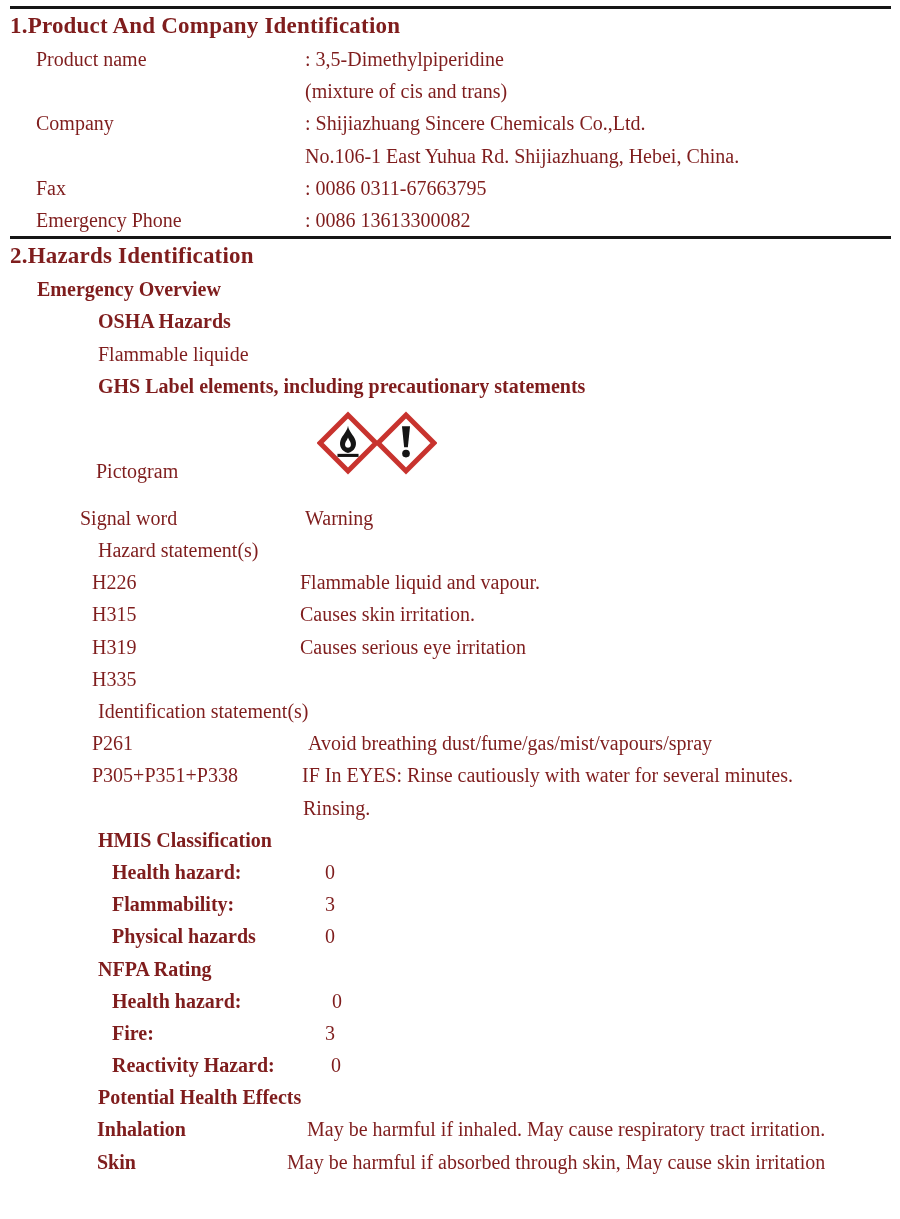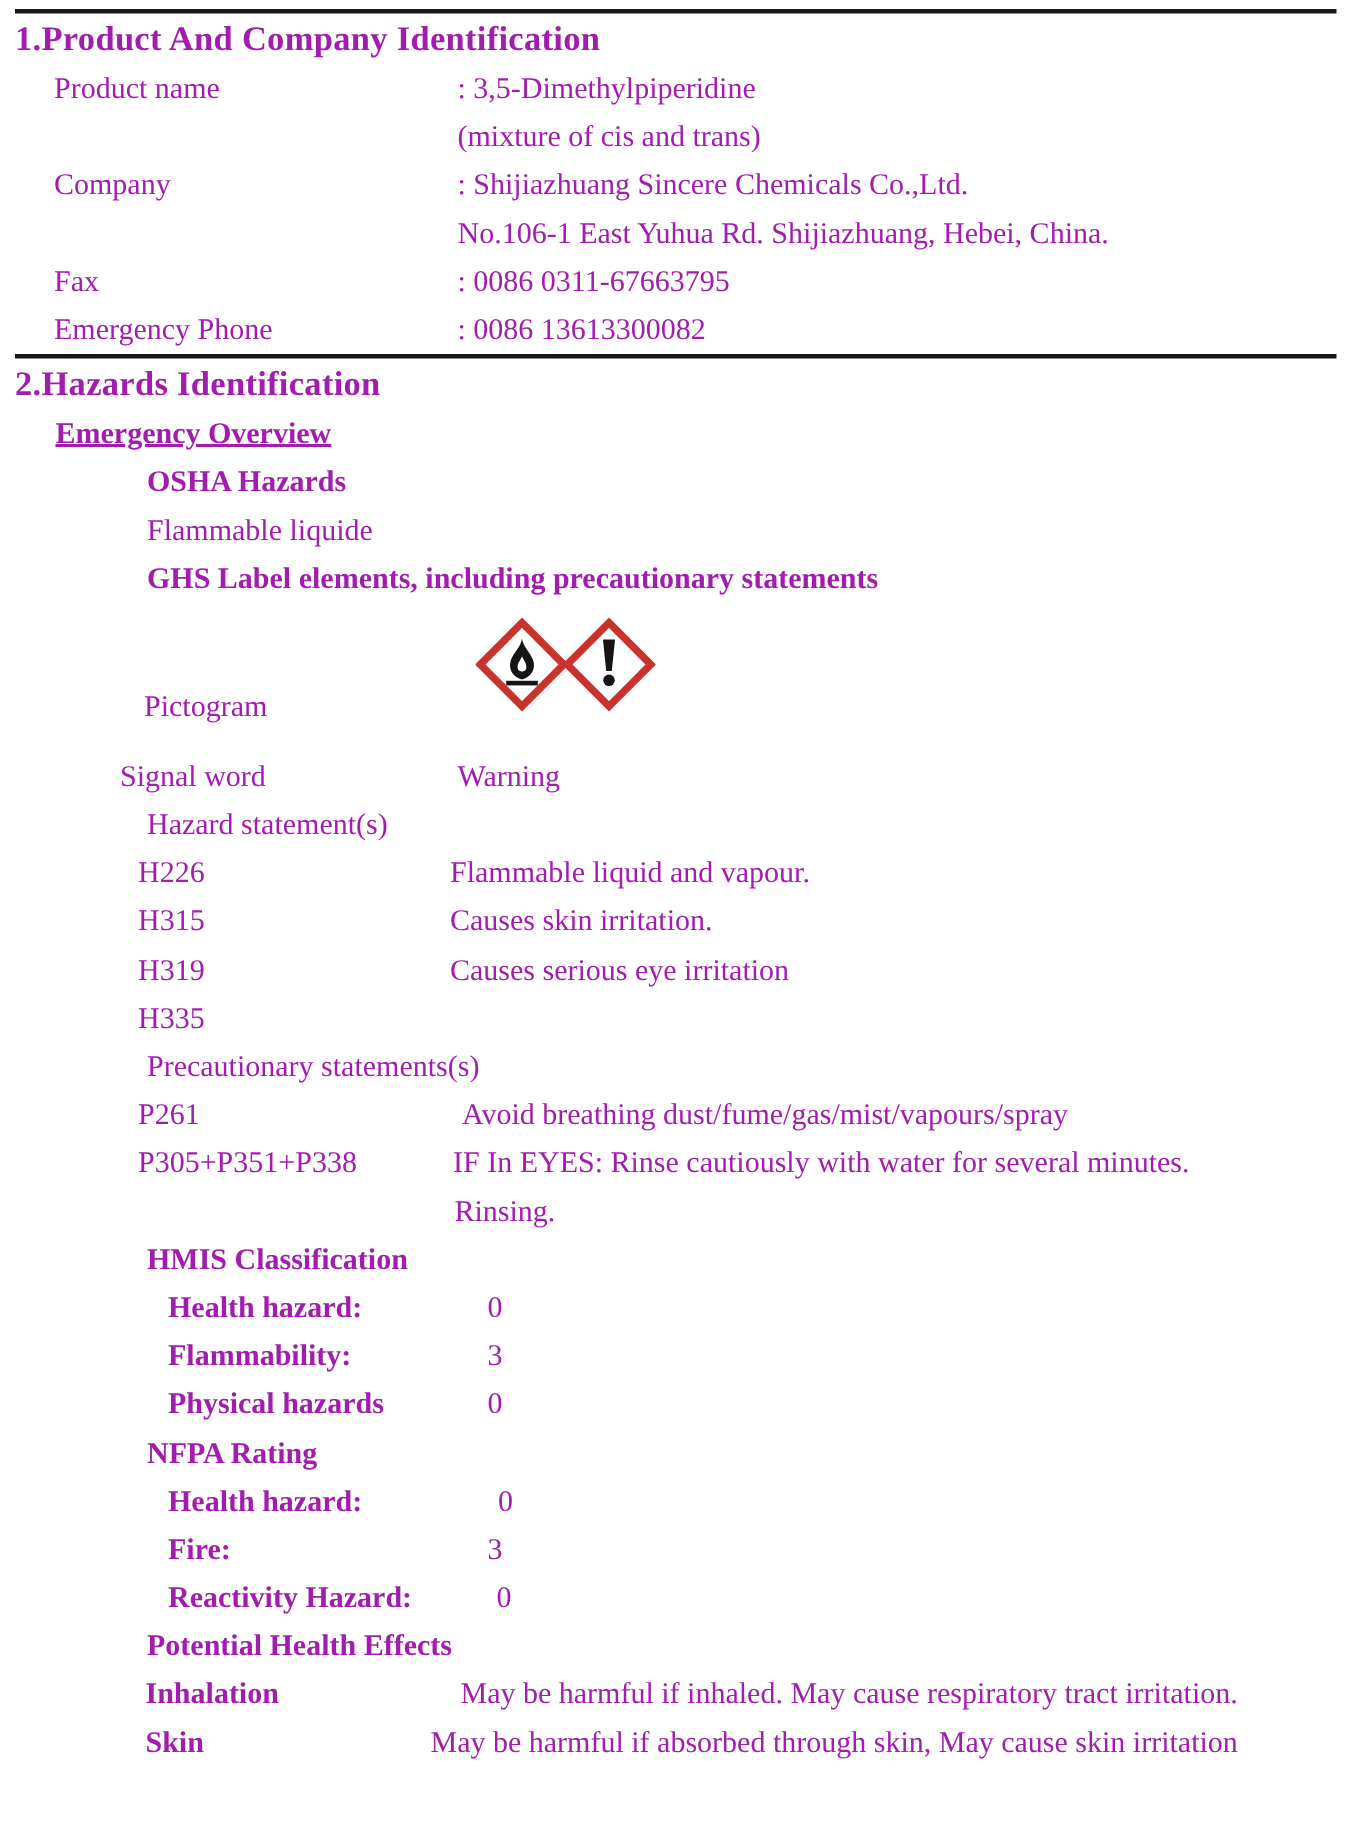--- a/index.html
+++ b/index.html
@@ -1,21 +1,21 @@
 <!DOCTYPE html>
 <html><head>
 <meta charset="utf-8">
 <style>
   html, body { margin: 0; padding: 0; background: #ffffff; }
   .page {
     position: relative;
     width: 900px;
     height: 1219px;
     background: #ffffff;
-    color: #a21caf;
+    color: #7f1d1d;
     font-family: "Liberation Serif", "DejaVu Serif", serif;
     font-size: 20px;
     overflow: hidden;
     box-sizing: border-box;
     padding-top: 6px;
   }
   .rule {
     border-top: 3px solid #161616;
     margin: 0 9px 0 10px;
     height: 0;
@@ -31,21 +31,21 @@
   }
   .row { position: relative; height: 32.2px; }
   .row > span {
     position: absolute;
     top: 0;
     line-height: 32.2px;
     white-space: nowrap;
   }
   .b { font-weight: bold; }
   .lx36  { left: 36px; }
-  .lx37  { left: 37px; text-decoration: underline; }
+  .lx37  { left: 37px; }
   .lx66  { left: 66px; margin-left: 32px; }
   .lx80  { left: 80px; }
   .lx92  { left: 92px; }
   .lx97  { left: 97px; }
   .lx112 { left: 112px; }
   .vx287 { left: 287px; }
   .vx300 { left: 300px; }
   .vx302 { left: 302px; }
   .vx303 { left: 303px; }
   .vx305 { left: 305px; }
@@ -142,21 +142,21 @@
   </div>
   <div class="row">
     <span class="lx92">H319</span>
     <span class="vx300">Causes serious eye irritation</span>
   </div>
   <div class="row">
     <span class="lx92">H335</span>
   </div>
 
   <div class="row">
-    <span class="lx66">Precautionary statements(s)</span>
+    <span class="lx66">Identification statement(s)</span>
   </div>
   <div class="row">
     <span class="lx92">P261</span>
     <span class="vx308">Avoid breathing dust/fume/gas/mist/vapours/spray</span>
   </div>
   <div class="row">
     <span class="lx92">P305+P351+P338</span>
     <span class="vx302">IF In EYES: Rinse cautiously with water for several minutes.</span>
   </div>
   <div class="row">

